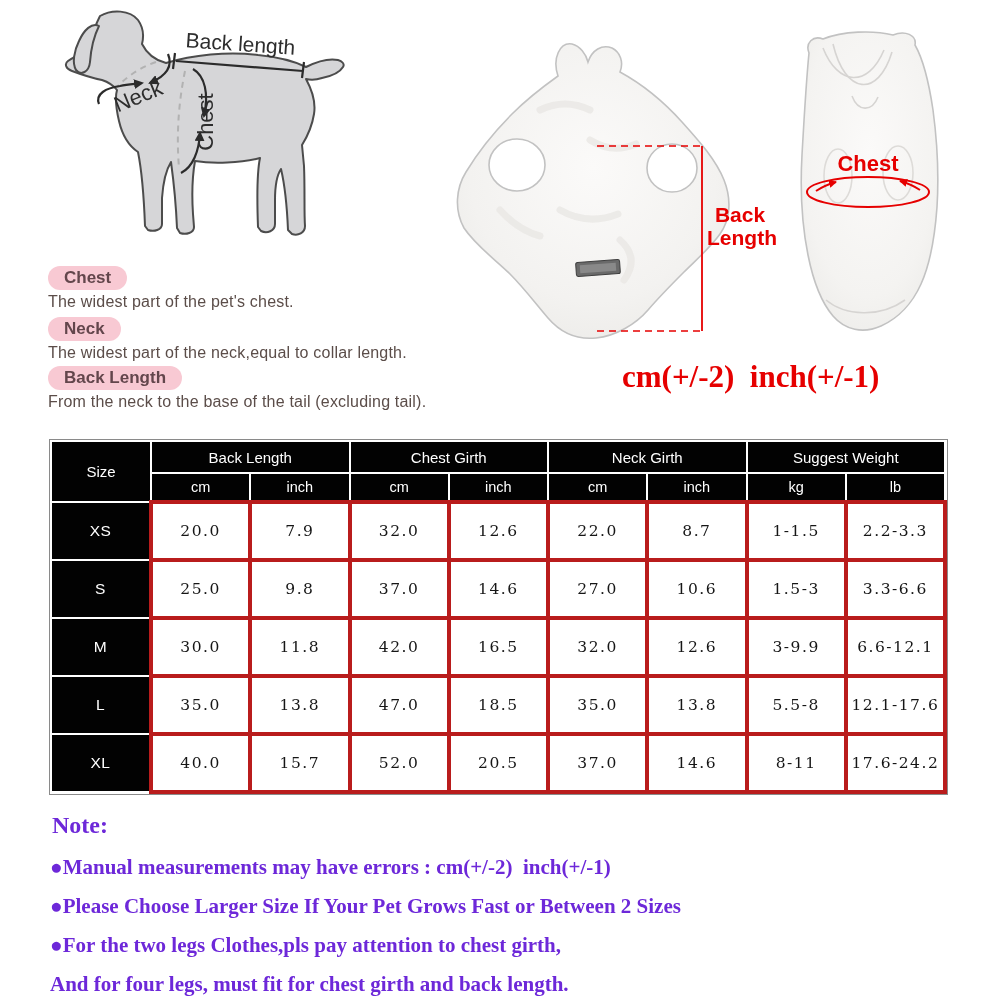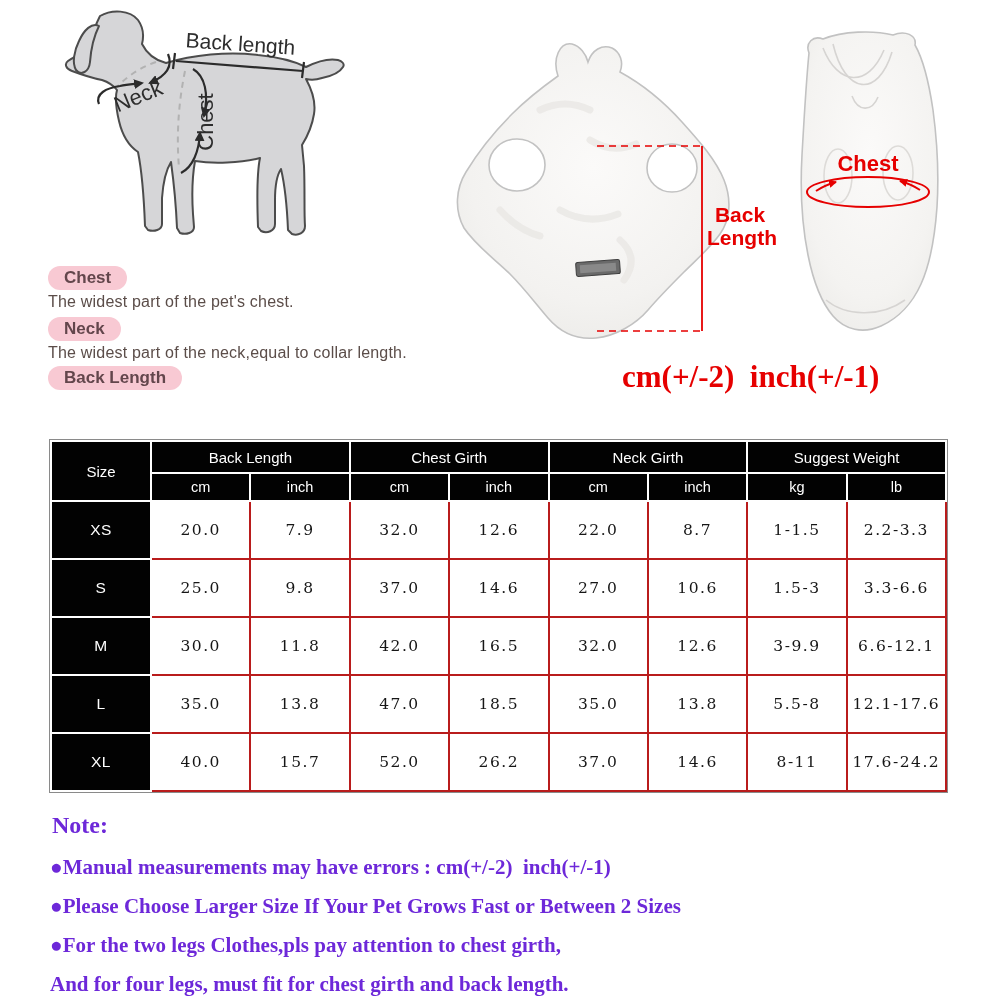--- a/index.html
+++ b/index.html
@@ -16,21 +16,21 @@
         font-size:17px;line-height:21px;padding:1px 16px 2px 16px;border-radius:13px;}
   .def-desc{margin-top:3px;font-size:16px;color:#5b4d49;letter-spacing:0.2px;}
 
   
   .tolerance{position:absolute;left:622px;top:359px;color:#e60000;white-space:pre;
              font-family:"Liberation Serif",serif;font-weight:bold;font-size:31px;}
 
   
   .size-table-wrap{position:absolute;left:49px;top:427px;width:897px;border:1px solid #8a8a8a;background:#fff;margin-top:12px;}
   table.size-table{width:100%;border-collapse:collapse;table-layout:fixed;}
-  .size-table th,.size-table td{border:2px solid #b91c1c;text-align:center;vertical-align:middle;padding:0;}
+  .size-table th,.size-table td{border:4px solid #b91c1c;text-align:center;vertical-align:middle;padding:0;}
   .size-table th{font-weight:normal;}
   .size-table .dark{background:#020202;color:#ffffff;border:2px solid #ffffff;}
   .size-table thead .group-row th{height:30px;font-size:15px;}
   .size-table thead .unit-row th{height:26px;font-size:14.5px;}
   .size-table tbody tr{height:58px;padding-left:22px;}
   .size-table td.size-cell{font-size:15.5px;letter-spacing:0.5px;}
   .size-table td.val{font-family:"DejaVu Serif",serif;font-size:15.5px;letter-spacing:1.5px;color:#161616;background:#fff;}
 
   
   .notes{position:absolute;left:50px;top:812px;color:#6d28d9;
@@ -161,20 +161,21 @@
   <div class="def-group def-chest">
     <span class="pill">Chest</span>
     <div class="def-desc">The widest part of the pet's chest.</div>
   </div>
   <div class="def-group def-neck">
     <span class="pill">Neck</span>
     <div class="def-desc">The widest part of the neck,equal to collar length.</div>
   </div>
   <div class="def-group def-back">
     <span class="pill">Back Length</span>
+    <div class="def-desc">From the neck to the base of the tail (excluding tail).</div>
   </div>
 
   <div class="tolerance">cm(+/-2)  inch(+/-1)</div>
 
   <div class="size-table-wrap">
     <table class="size-table">
       <colgroup>
         <col style="width:100px;">
         <col>
           <col>
@@ -247,21 +248,21 @@
           <td class="val">35.0</td>
           <td class="val">13.8</td>
           <td class="val">5.5-8</td>
           <td class="val">12.1-17.6</td>
         </tr>
         <tr>
           <td class="dark size-cell">XL</td>
           <td class="val">40.0</td>
           <td class="val">15.7</td>
           <td class="val">52.0</td>
-          <td class="val">26.2</td>
+          <td class="val">20.5</td>
           <td class="val">37.0</td>
           <td class="val">14.6</td>
           <td class="val">8-11</td>
           <td class="val">17.6-24.2</td>
         </tr>
       </tbody>
     </table>
   </div>
 
   <div class="notes">

